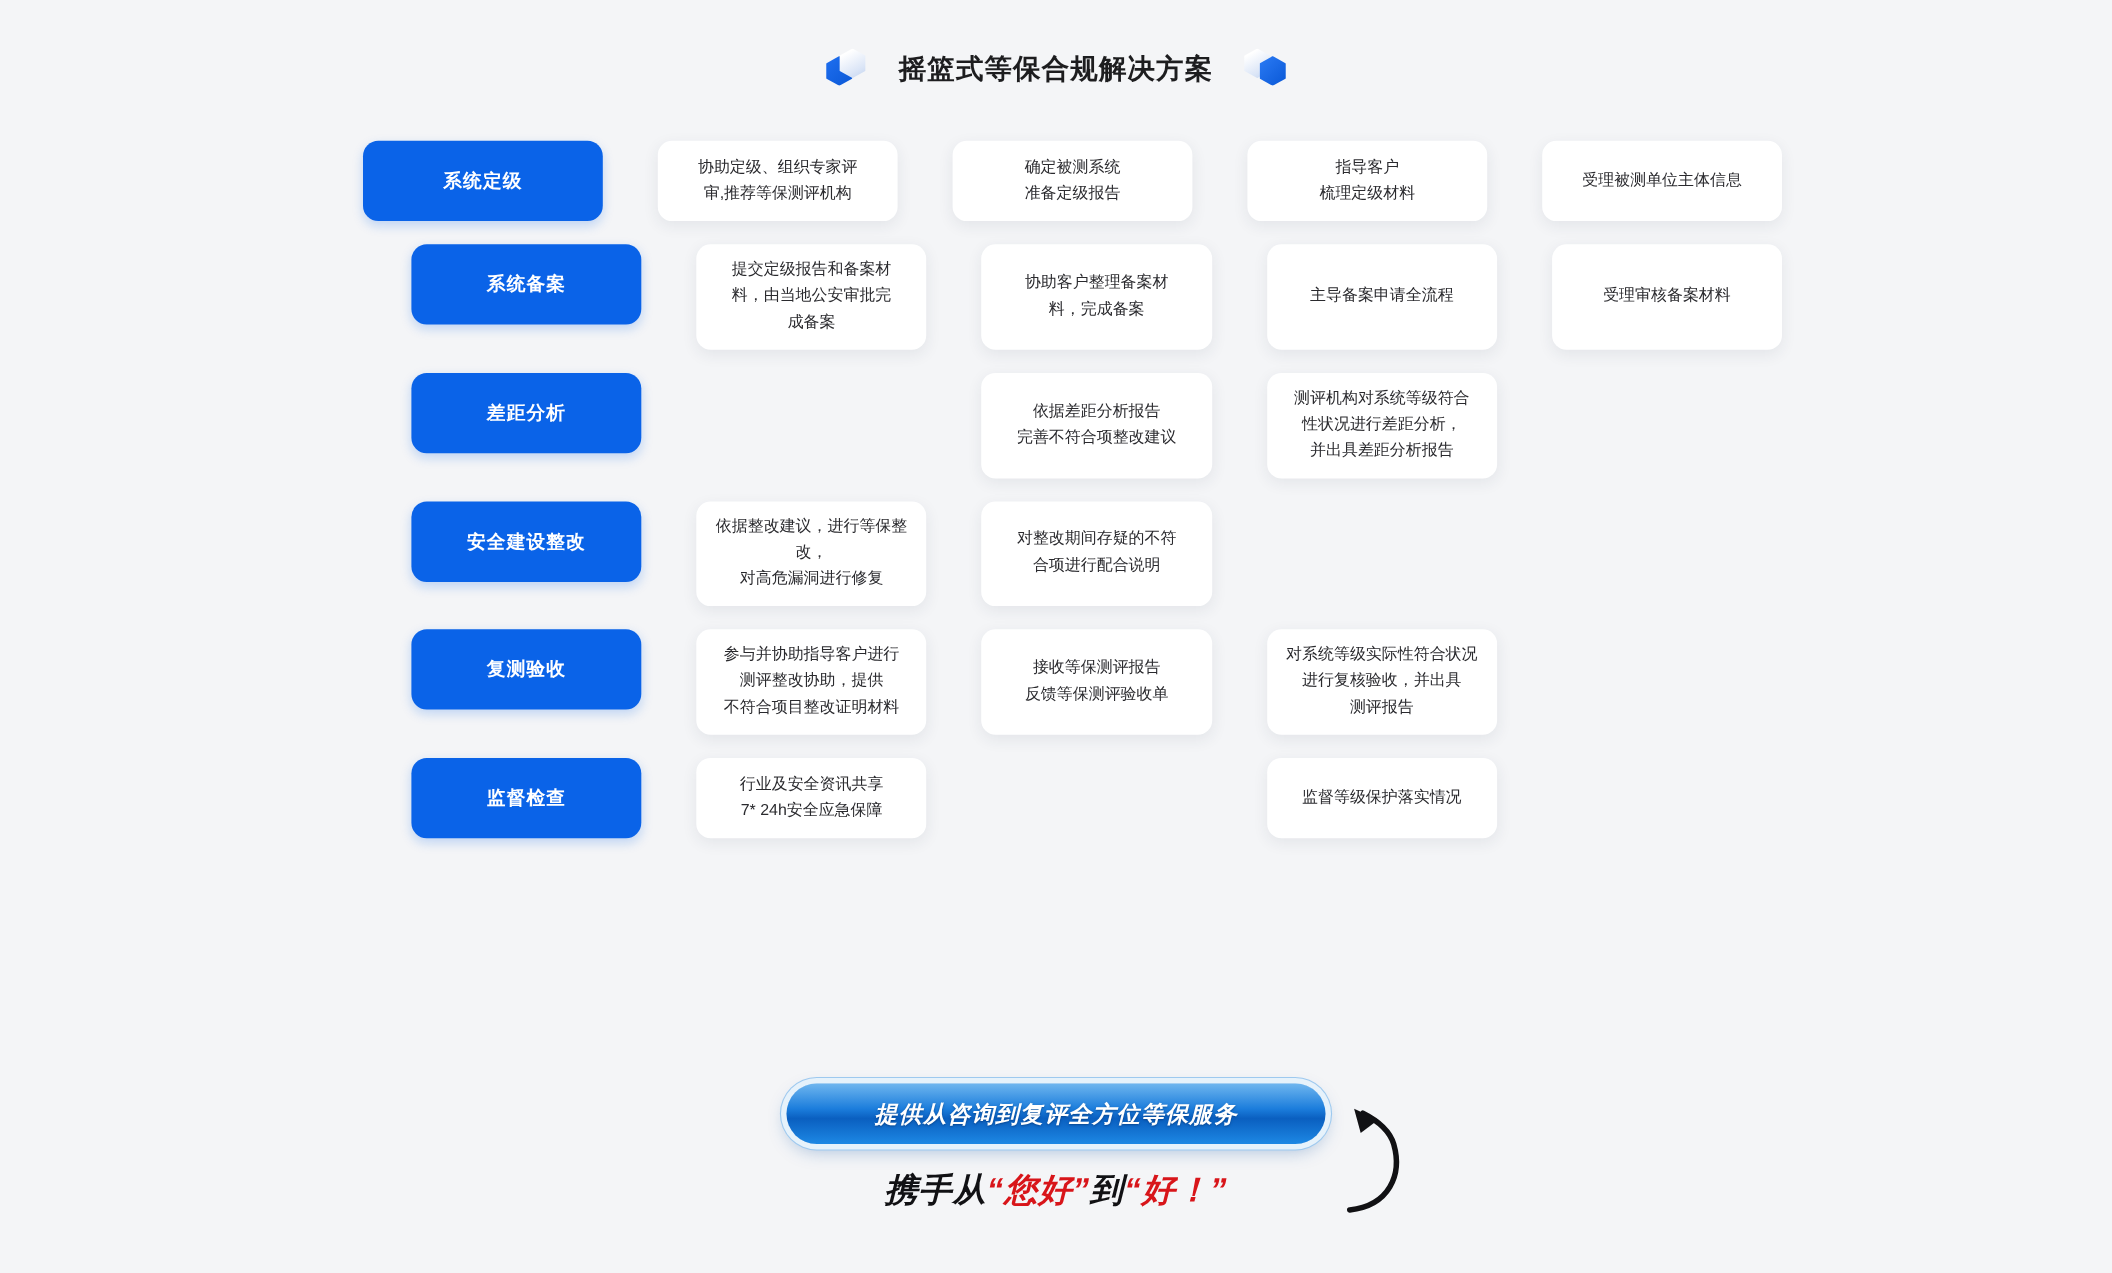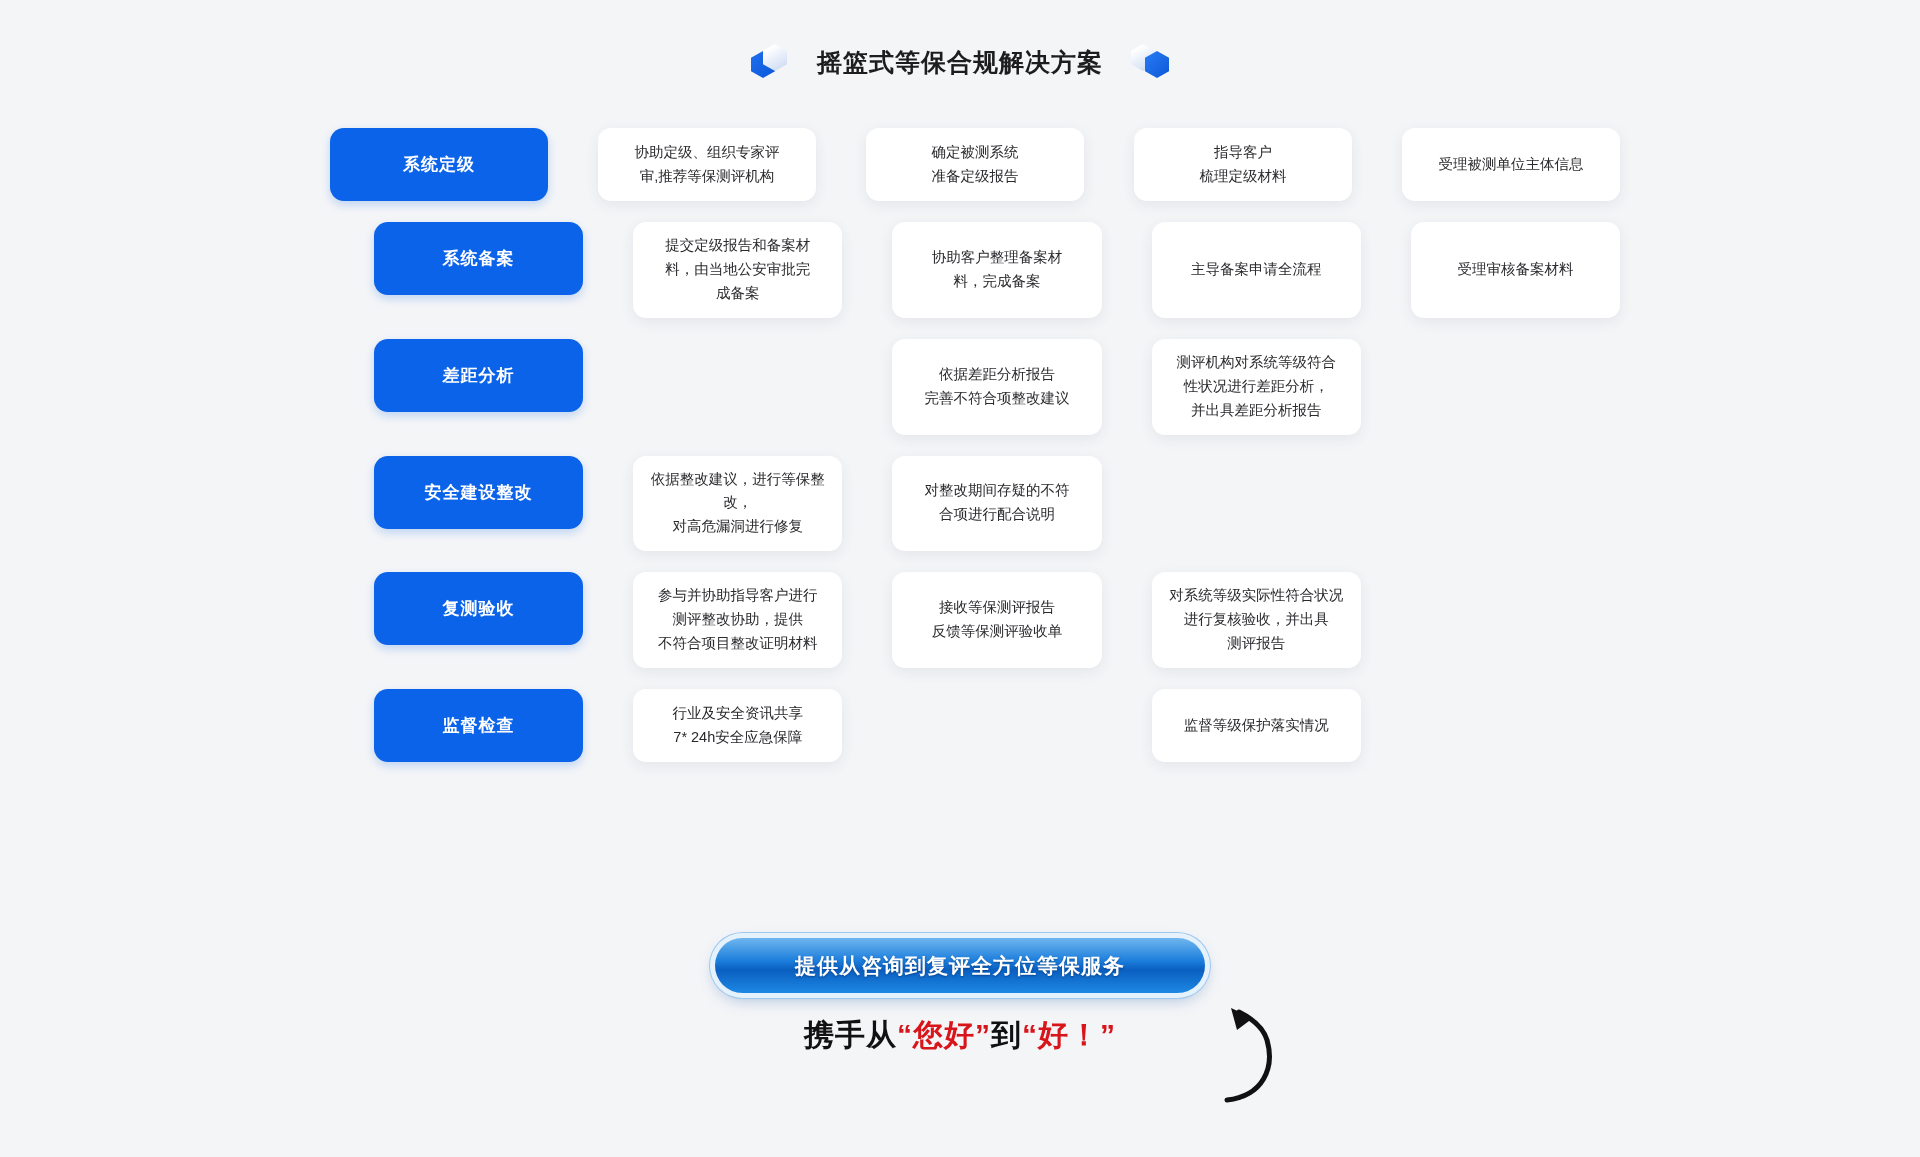--- a/index.html
+++ b/index.html
@@ -127,25 +127,26 @@
   }
   .cell.empty {
     background: transparent;
     box-shadow: none;
   }
 
   
   .cta-wrap {
     position: absolute;
     left: 0;
-    top: 938px;
+    top: 985px;
     width: 1920px;
     display: flex;
     flex-direction: column;
     align-items: center;
+    font-style: italic;
   }
   .cta-pill {
     position: relative;
     width: 490px;
     height: 55px;
     border-radius: 30px;
     background: linear-gradient(180deg, #6fb6ef 0%, #1b7ddc 42%, #0a5fc0 58%, #1d88e4 100%);
     box-shadow: 0 0 0 5px rgba(255,255,255,0.75),
                 0 0 0 6px #9dc9ef,
                 0 6px 16px rgba(16, 82, 163, 0.35);

